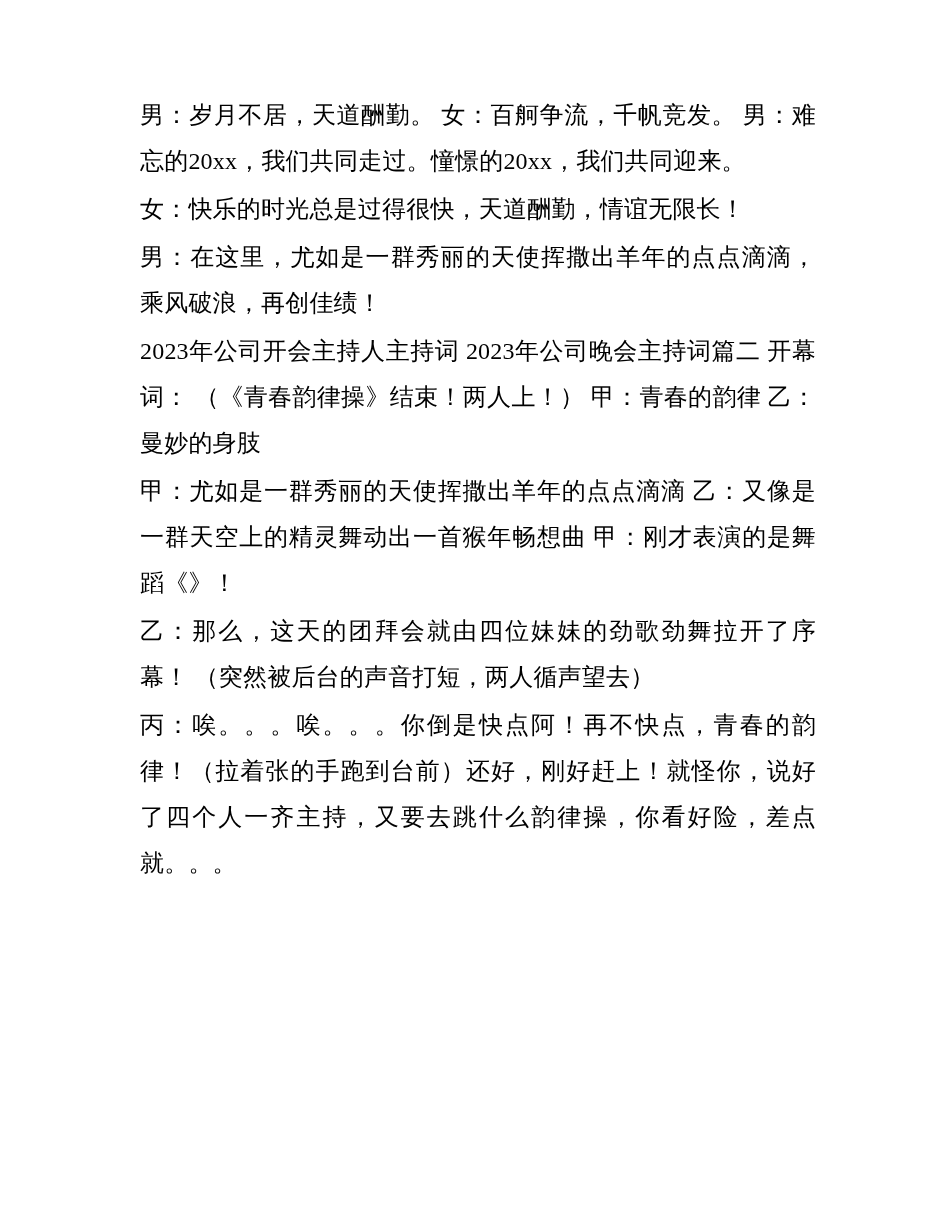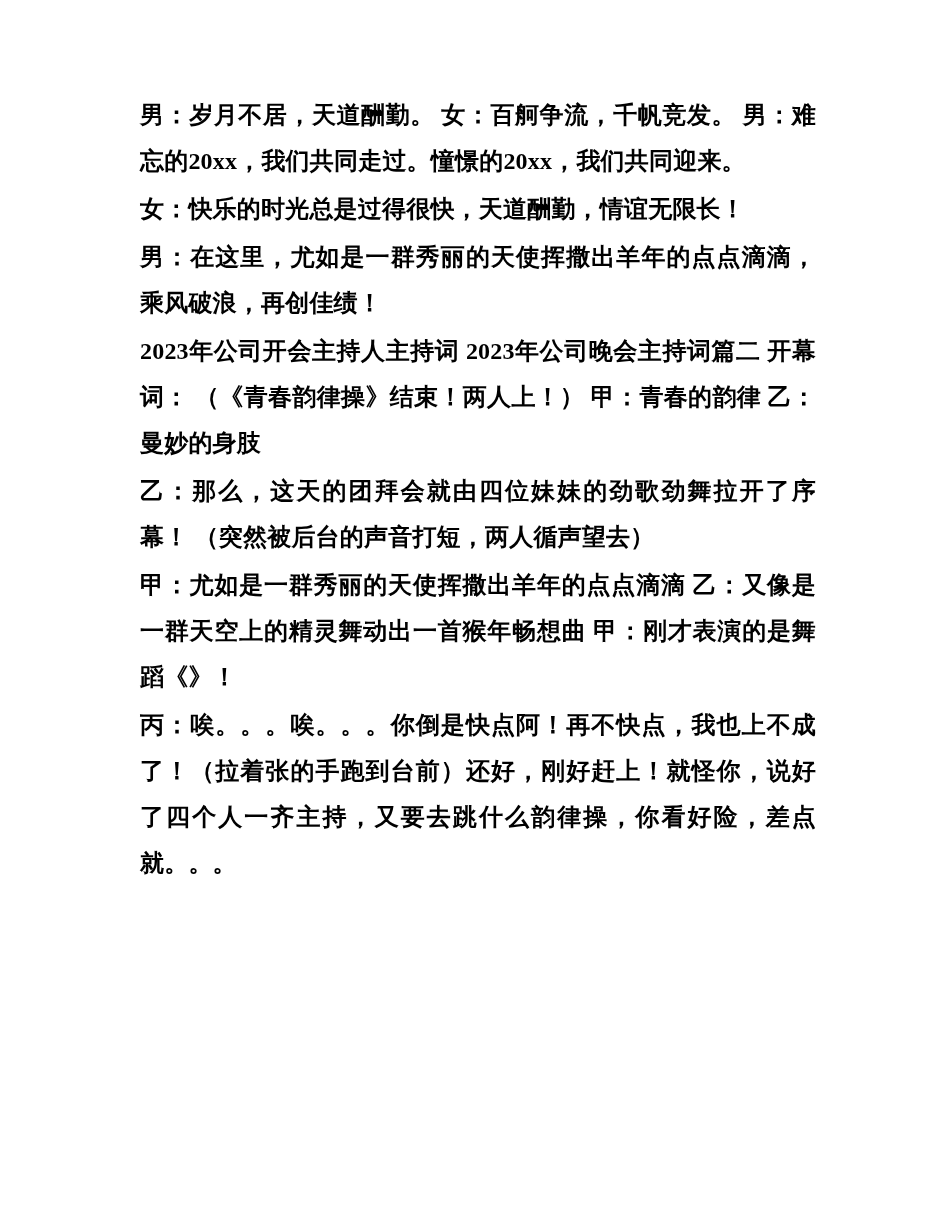--- a/index.html
+++ b/index.html
@@ -13,21 +13,20 @@
     font-family: "Liberation Serif", "DejaVu Serif", serif;
     color: #000000;
     overflow: hidden;
   }
   .page {
     position: relative;
     width: 950px;
     height: 1229px;
     background: #ffffff;
     box-sizing: border-box;
-    font-weight: bold;
   }
   .content {
     position: absolute;
     left: 140px;
     top: 92px;
     width: 676px;
   }
   p.para {
     margin: 0 0 2px 0;
     font-size: 24px;
@@ -40,17 +39,17 @@
 </style>
 </head>
 <body>
 
 <div class="page">
   <div class="content">
     <p class="para">男：岁月不居，天道酬勤。 女：百舸争流，千帆竞发。 男：难忘的20xx，我们共同走过。憧憬的20xx，我们共同迎来。</p>
     <p class="para">女：快乐的时光总是过得很快，天道酬勤，情谊无限长！</p>
     <p class="para">男：在这里，尤如是一群秀丽的天使挥撒出羊年的点点滴滴，乘风破浪，再创佳绩！</p>
     <p class="para">2023年公司开会主持人主持词 2023年公司晚会主持词篇二 开幕词： （《青春韵律操》结束！两人上！） 甲：青春的韵律 乙：曼妙的身肢</p>
+    <p class="para">甲：尤如是一群秀丽的天使挥撒出羊年的点点滴滴 乙：又像是一群天空上的精灵舞动出一首猴年畅想曲 甲：刚才表演的是舞蹈《》！</p>
     <p class="para">乙：那么，这天的团拜会就由四位妹妹的劲歌劲舞拉开了序幕！ （突然被后台的声音打短，两人循声望去）</p>
-    <p class="para">甲：尤如是一群秀丽的天使挥撒出羊年的点点滴滴 乙：又像是一群天空上的精灵舞动出一首猴年畅想曲 甲：刚才表演的是舞蹈《》！</p>
-    <p class="para">丙：唉。。。唉。。。你倒是快点阿！再不快点，我也上不成了！（拉着张的手跑到台前）还好，刚好赶上！就怪你，说好了四个人一齐主持，又要去跳什么韵律操，你看好险，差点就。。。</p>
+    <p class="para">丙：唉。。。唉。。。你倒是快点阿！再不快点，青春的韵律！（拉着张的手跑到台前）还好，刚好赶上！就怪你，说好了四个人一齐主持，又要去跳什么韵律操，你看好险，差点就。。。</p>
   </div>
 </div>
 
 </body></html>

